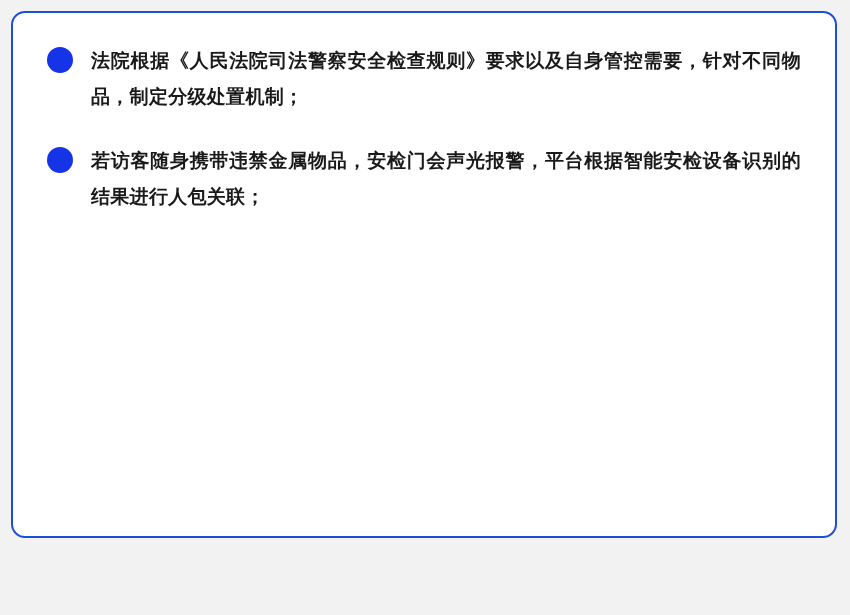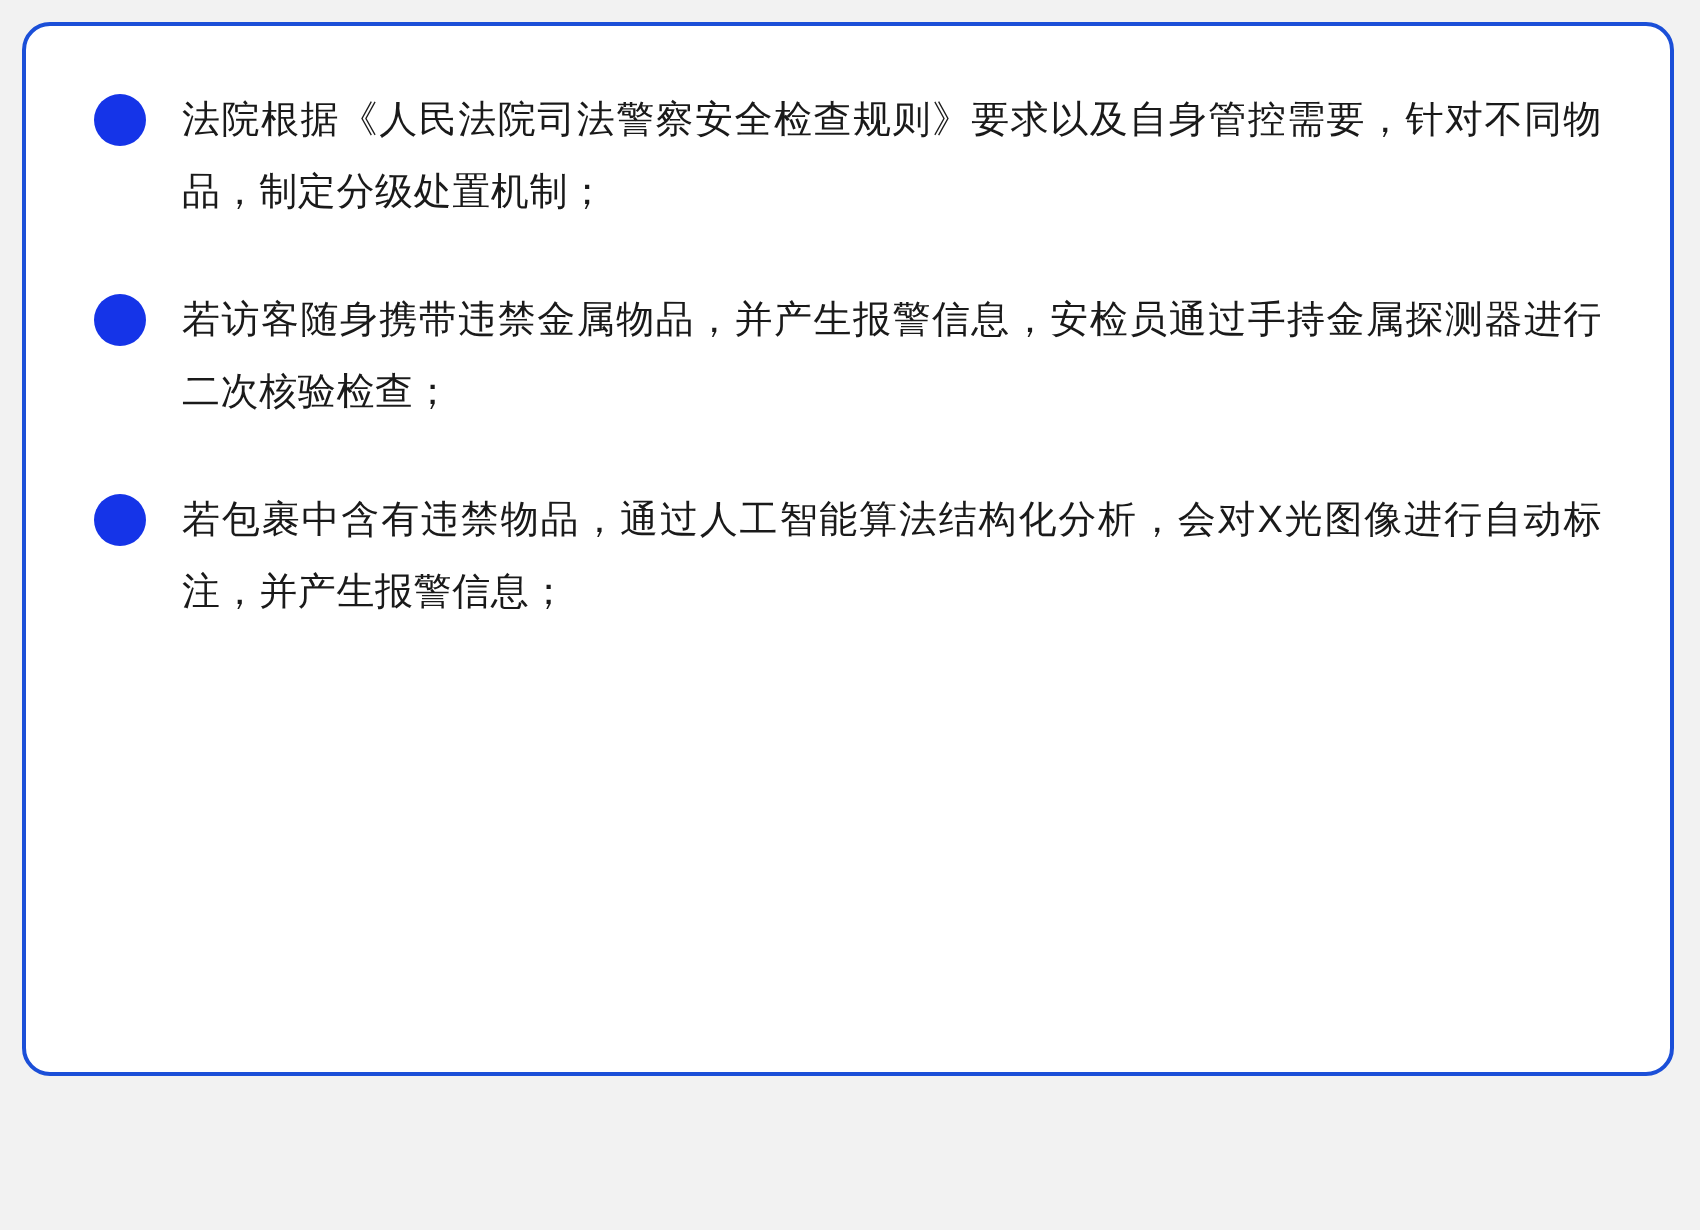--- a/index.html
+++ b/index.html
@@ -50,44 +50,40 @@
     background: #1534e8;
     margin-top: 4px;
     margin-right: 18px;
   }
   .text {
     flex: 1 1 auto;
     font-size: 19px;
     line-height: 36px;
     color: #1a1a1a;
     letter-spacing: 0.3px;
-    font-weight: 400;
+    font-weight: 700;
     text-align: justify;
     font-family: "Liberation Sans", sans-serif;
   }
 </style>
 </head>
 <body>
 
 <div class="page">
   <div class="card">
     <div class="list">
 
       <div class="item">
         <span class="bullet"></span>
         <div class="text">法院根据《人民法院司法警察安全检查规则》要求以及自身管控需要，针对不同物品，制定分级处置机制；</div>
       </div>
 
 
       <div class="item">
         <span class="bullet"></span>
-        <div class="text">若访客随身携带违禁金属物品，并产生报警信息，安检员通过手持金属探测器进行二次核验检查；</div>
+        <div class="text">若访客随身携带违禁金属物品，安检门会声光报警，平台根据智能安检设备识别的结果进行人包关联；</div>
       </div>
 
-      <div class="item">
-        <span class="bullet"></span>
-        <div class="text">若包裹中含有违禁物品，通过人工智能算法结构化分析，会对X光图像进行自动标注，并产生报警信息；</div>
-      </div>
 
 
     </div>
   </div>
 </div>
 
 </body></html>

